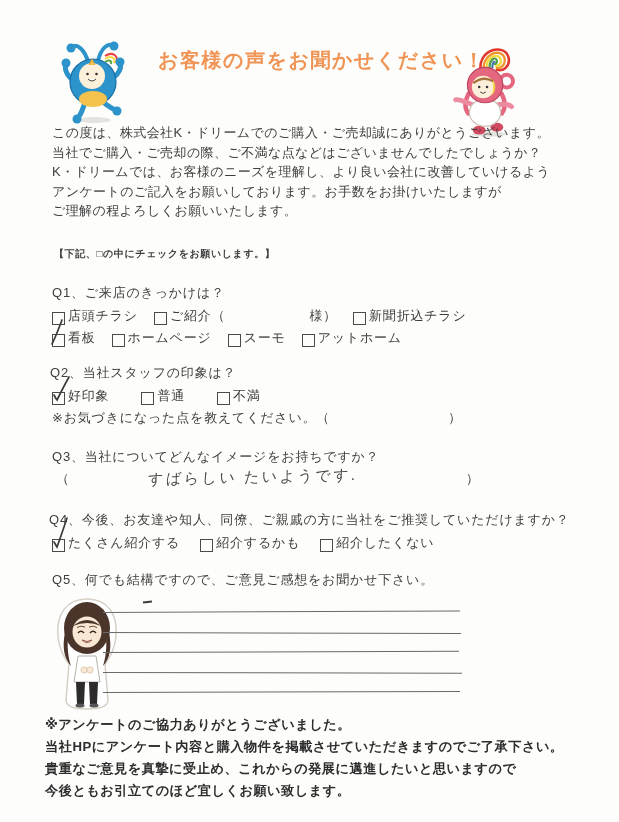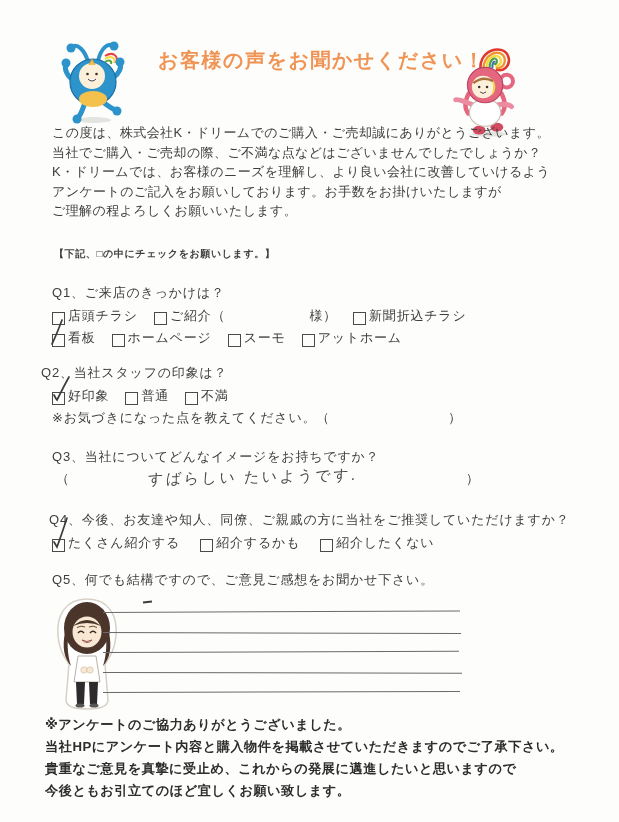--- a/index.html
+++ b/index.html
@@ -172,22 +172,22 @@
     <span class="opt">
       <span class="cb"></span>
       <span>スーモ</span>
     </span>
     <span class="opt">
       <span class="cb"></span>
       <span>アットホーム</span>
     </span>
   </div>
 
-  <div class="q-label" style="left:41px; top:364px;text-align:center;">Q2、当社スタッフの印象は？</div>
-  <div class="opt-row" style="left:52px; top:387px; gap:16px;">
+  <div class="q-label" style="left:50px; top:364px;text-align:center;">Q2、当社スタッフの印象は？</div>
+  <div class="opt-row" style="left:52px; top:387px; gap:32px;">
     <span class="opt">
       <span class="cb checked">
         <svg class="mark-check" width="22" height="30">
           <path d="M3,21 C4,23 5,25 6,26 C9,20 14,10 18,3" fill="none" stroke="#3c3c3c" stroke-width="1.7" stroke-linecap="round"></path>
         </svg>
       </span>
       <span>好印象</span>
     </span>
     <span class="opt">
       <span class="cb"></span>

